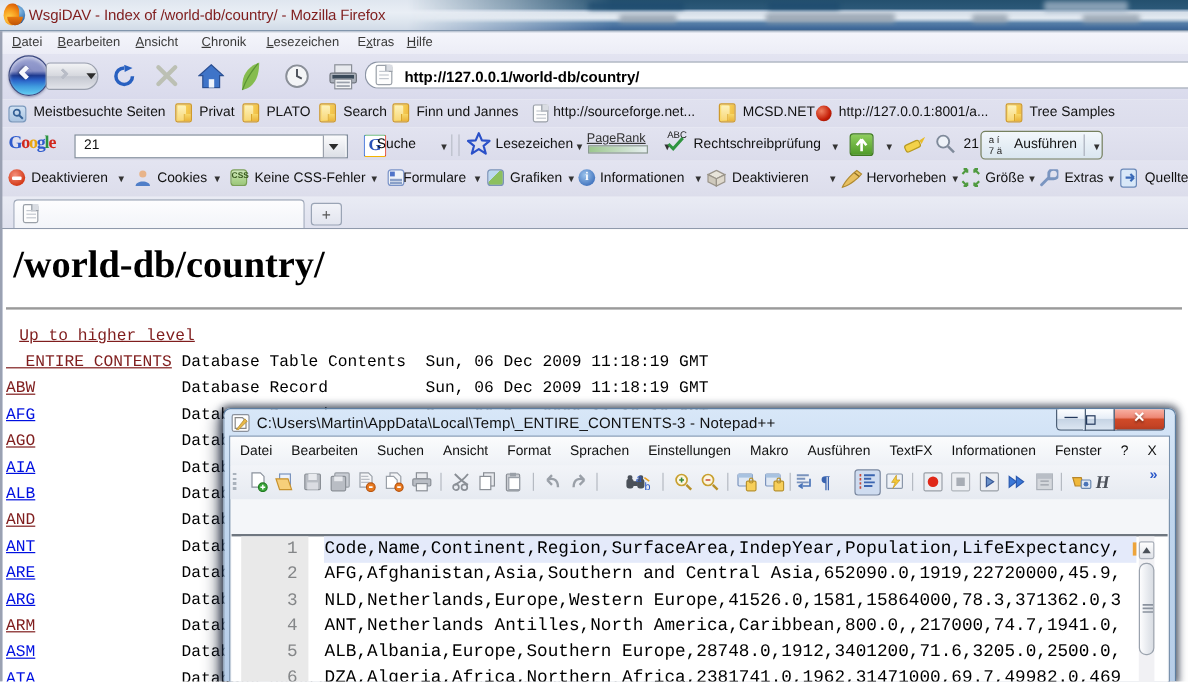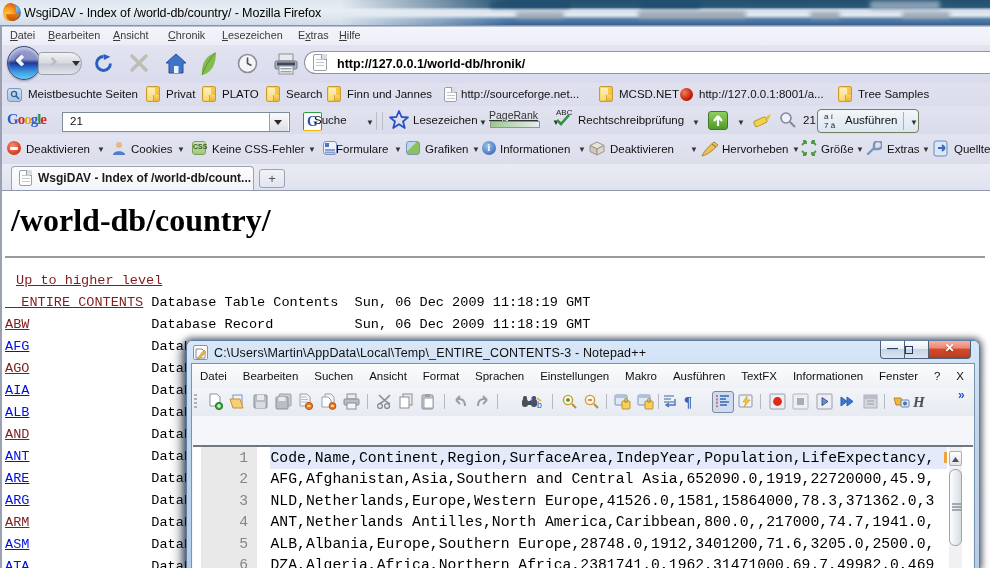--- a/index.html
+++ b/index.html
@@ -9,21 +9,21 @@
 
   
   #titlebar { left:0; top:0; width:990px; height:26px;
     background:linear-gradient(to bottom,#dfe6ef 0%,#e9eef5 40%,#dde5ee 70%,#cfd9e6 100%); }
   #titledark { left:340px; top:0; width:650px; height:26px;
     background:linear-gradient(to bottom, #24506e 0%, #2b5878 28%, #8fa8c0 33%, #d6dfe9 40%, #e3eaf1 58%, #a8bdd1 66%, #567fa8 74%, #40699a 90%, #3a628c 100%);
     -webkit-mask-image:linear-gradient(to right, transparent 0, rgba(0,0,0,.5) 90px, black 170px);
     mask-image:linear-gradient(to right, transparent 0, rgba(0,0,0,.5) 90px, black 170px); }
   #titlefade { left:0; top:25px; width:990px; height:1px; background:#8296ac; }
   .blurblob { filter:blur(2px); background:#8d9aa8; border-radius:2px; opacity:.8; }
-  #titletext { left:24px; top:6px; font-size:12.5px; color:#000000; letter-spacing:-.1px; }
+  #titletext { left:24px; top:6px; font-size:12.5px; color:#7f1d1d; letter-spacing:-.1px; }
   #fficon { left:4px; top:4px; width:17px; height:17px; border-radius:50%;
     background:radial-gradient(circle at 68% 30%, #8ec2e8 0%, #4a86c0 35%, #2b5a96 60%, #1c3f74 100%); }
   #fficon:before { content:""; position:absolute; left:-1px; top:-1px; width:13px; height:18px;
     border-radius:65% 45% 50% 55%; background:radial-gradient(circle at 35% 65%, #ffd24a, #f79b1e 45%, #e06508 80%, #b34a05); }
   #fficon:after { content:""; position:absolute; left:2px; top:10px; width:13px; height:7px;
     border-radius:0 0 8px 8px; background:linear-gradient(to bottom,#e87a10,#c05305); }
 
   
   #menubar { left:0; top:26px; width:990px; height:19px;
     background:linear-gradient(to bottom,#f4f5fb,#ecedf6); border-top:1px solid #b8c2d2;
@@ -206,21 +206,21 @@
   <svg class="navico" style="left:274px" width="24" height="22" viewBox="0 0 24 22">
     <rect x="5" y="1" width="14" height="7" fill="#e8eaee" stroke="#8a8f98"></rect>
     <rect x="1" y="8" width="22" height="8" rx="1.5" fill="#aab0ba" stroke="#70757e"></rect>
     <rect x="3" y="9.5" width="18" height="3" fill="#3a4a5a"></rect>
     <rect x="5" y="13" width="14" height="8" fill="#f2f3f5" stroke="#8a8f98"></rect>
     <rect x="6.5" y="15" width="11" height="1.4" fill="#9aa0ab"></rect>
     <rect x="6.5" y="18" width="11" height="1.4" fill="#9aa0ab"></rect>
   </svg>
   <div class="abs" id="urlbar"></div>
   <div class="abs pageicon" style="left:313px;top:54px"></div>
-  <div class="abs" id="urltext">http://127.0.0.1/world-db/hronik/</div>
+  <div class="abs" id="urltext">http://127.0.0.1/world-db/country/</div>
 
   <div class="abs" id="bookbar">
     <div class="abs" style="left:7px;top:5px;width:15px;height:14px;background:linear-gradient(to bottom,#cfe0f2,#a9c4e2);border:1px solid #7a99bd;border-radius:3px"></div>
     <svg class="abs" style="left:10px;top:7px" width="10" height="10" viewBox="0 0 10 10">
       <circle cx="4" cy="4" r="2.6" fill="none" stroke="#335f95" stroke-width="1.4"></circle>
       <path d="M6 6 L9 9" stroke="#335f95" stroke-width="1.6"></path>
     </svg>
     <span class="lbl" style="left:28px">Meistbesuchte Seiten</span>
     <div class="folder" style="left:146px"></div>
     <span class="lbl" style="left:166px">Privat</span>
@@ -342,21 +342,20 @@
     <svg class="abs" style="left:933px;top:6px" width="17" height="17" viewBox="0 0 17 17">
       <rect x="1" y="1" width="13" height="15" rx="2" fill="#d8e8f8" stroke="#6a88b8"></rect>
       <path d="M5 8 L12 8 M12 8 L9 5 M12 8 L9 11" stroke="#3a6ab8" stroke-width="1.8" fill="none"></path>
     </svg>
     <span class="lbl" style="left:954px">Quellte</span>
   </div>
 
   <div class="abs" id="tabbar"></div>
   <div class="abs" id="tab1">
     <div class="abs pageicon" style="left:7px;top:3px;width:13px;height:16px"></div>
-    <span class="t">WsgiDAV - Index of /world-db/count...</span>
   </div>
   <div class="abs" id="tabplus">+</div>
   <div class="abs" id="tabline"></div>
 
   <div class="abs" id="content"></div>
   <div class="abs" id="h1">/world-db/country/</div>
   <div class="abs" id="hr"></div>
   <div class="abs" id="listing"><a class="lv" style="margin-left:11px">Up to higher level</a>
 <a class="lv">  ENTIRE CONTENTS</a> Database Table Contents  Sun, 06 Dec 2009 11:18:19 GMT
 <a class="lv">ABW</a>               Database Record          Sun, 06 Dec 2009 11:18:19 GMT

